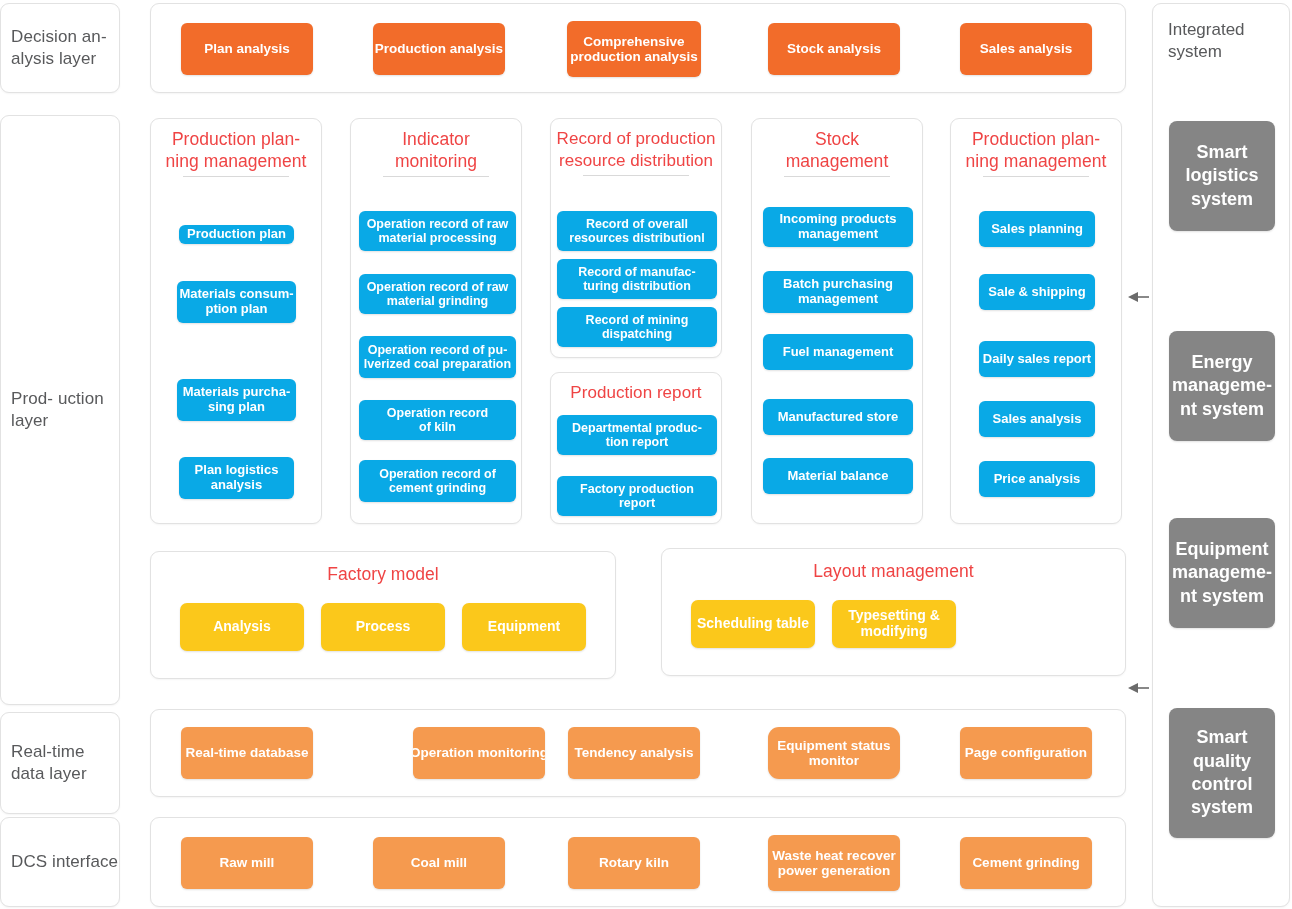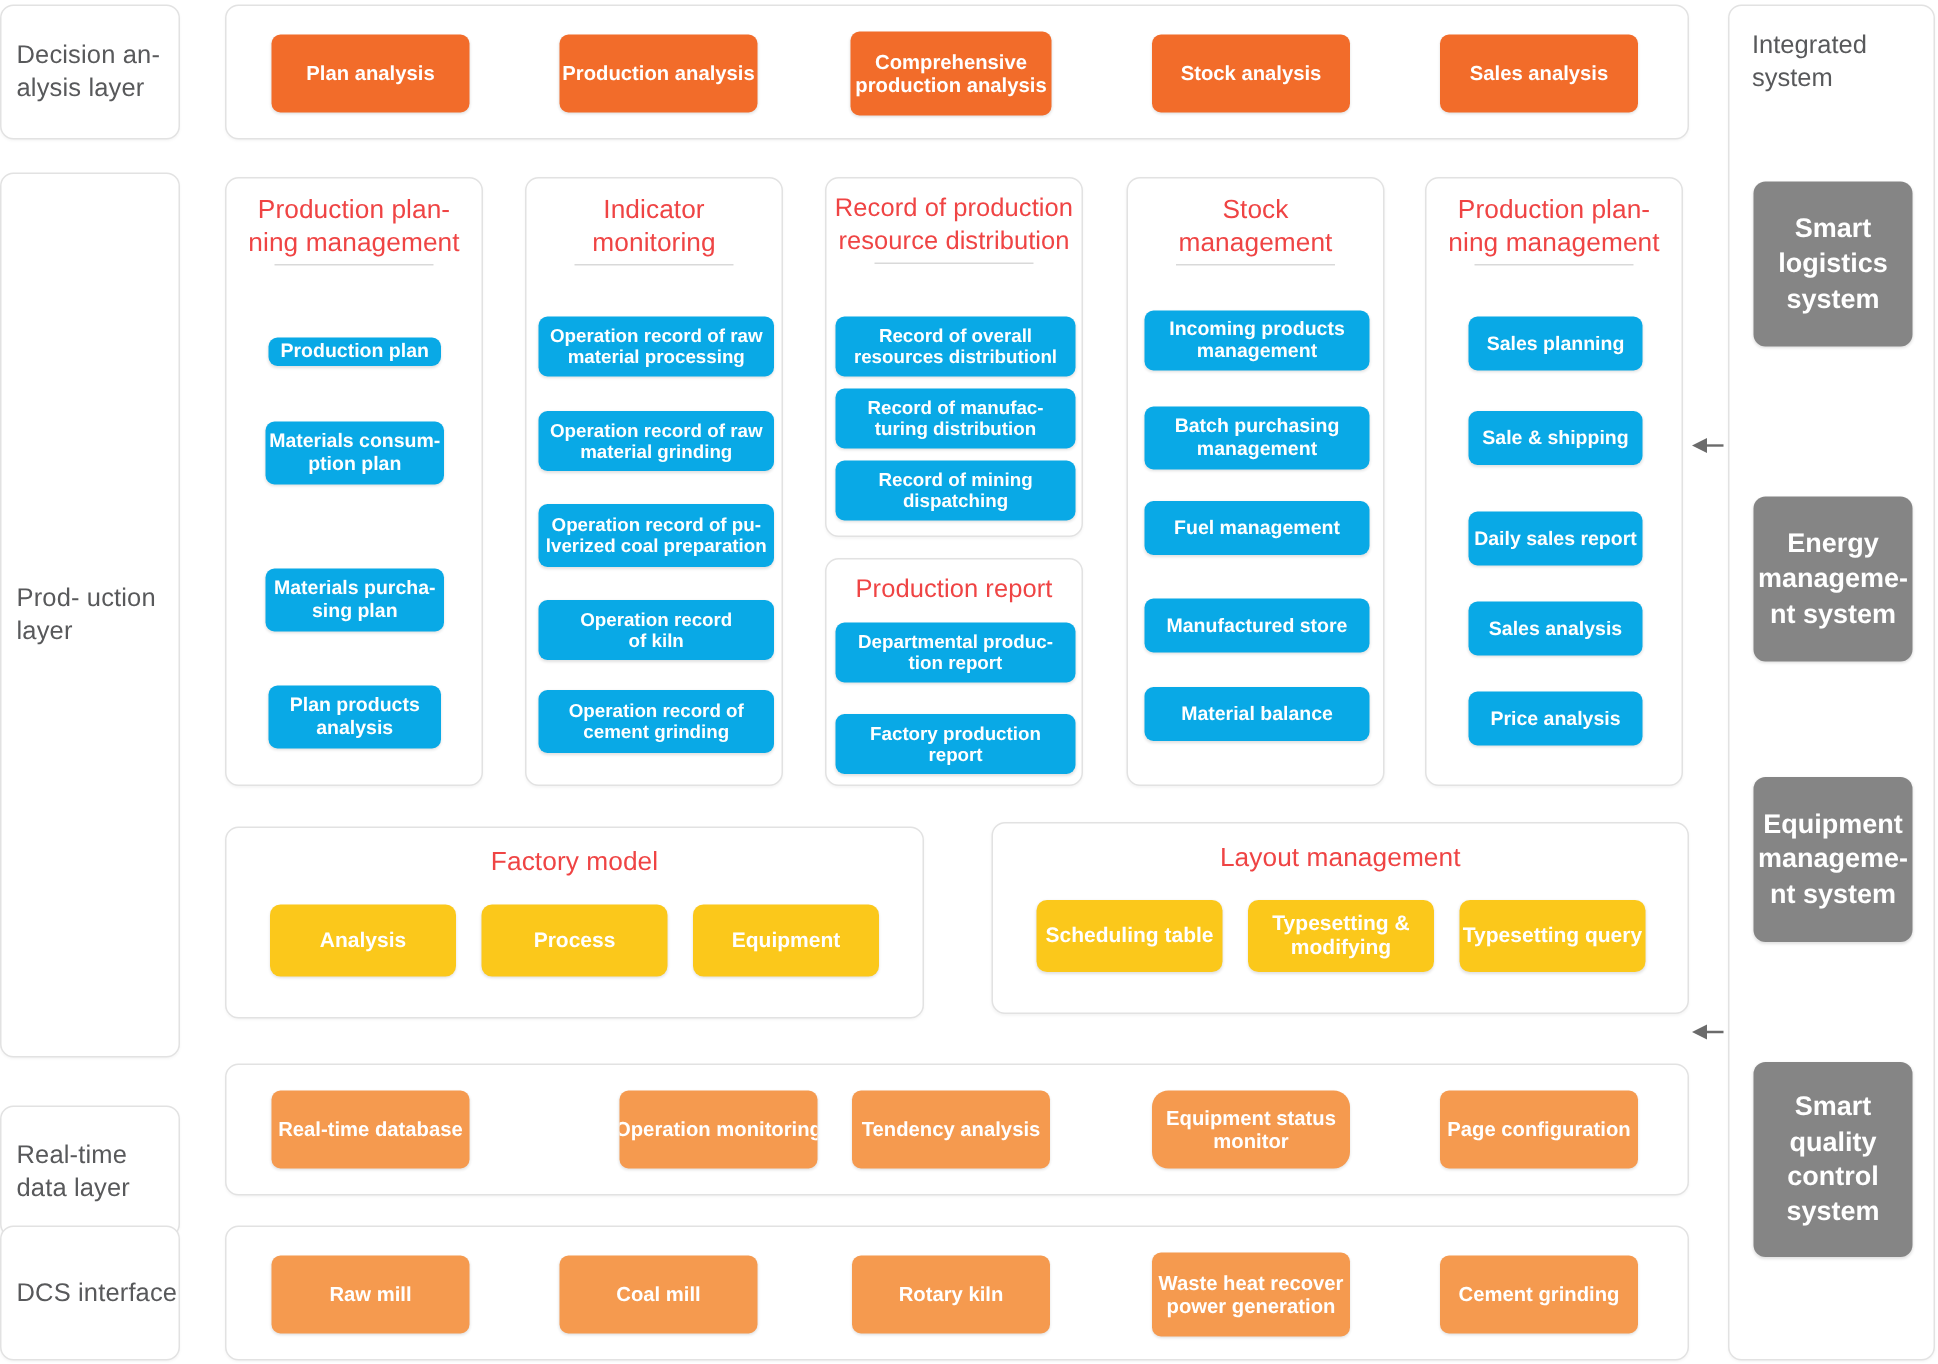--- a/index.html
+++ b/index.html
@@ -86,21 +86,21 @@
     <span>Decision an-
 alysis  layer</span>
   </div>
 
   <div class="panel layer-label center" style="left:0px; top:115px; width:120px; height:590px;">
     <span>Prod-
 uction
 layer</span>
   </div>
 
-  <div class="panel layer-label" style="left:0px; top:737px; width:120px; height:88px;">
+  <div class="panel layer-label" style="left:0px; top:712px; width:120px; height:102px;">
     <span>Real-time
 data layer</span>
   </div>
 
   <div class="panel layer-label" style="left:0px; top:817px; width:120px; height:90px;">
     <span>DCS
 interface</span>
   </div>
 
   <div class="panel" style="left:150px; top:3px; width:976px; height:90px;">
@@ -114,21 +114,21 @@
   <div class="panel" style="left:150px; top:118px; width:172px; height:406px;">
     <div class="group-title wrap" style="white-space:pre-line;">Production plan-
 ning management</div>
     <div class="title-rule"></div>
 
     <div class="chip blue" style="left:28px; top:106px; width:115px; height:19px;">Production plan</div>
     <div class="chip blue wrap" style="left:26px; top:162px; width:119px; height:42px; white-space:pre-line;">Materials consum-
 ption plan</div>
     <div class="chip blue wrap" style="left:26px; top:260px; width:119px; height:42px; white-space:pre-line;">Materials purcha-
 sing plan</div>
-    <div class="chip blue wrap" style="left:28px; top:338px; width:115px; height:42px; white-space:pre-line;">Plan products
+    <div class="chip blue wrap" style="left:28px; top:338px; width:115px; height:42px; white-space:pre-line;">Plan logistics
 analysis</div>
   </div>
 
   <div class="panel" style="left:350px; top:118px; width:172px; height:406px;">
     <div class="group-title" style="white-space:pre-line;">Indicator
 monitoring</div>
     <div class="title-rule"></div>
 
     <div class="chip blue wrap" style="left:8px; top:92px; width:157px; height:40px; font-size:12.5px;">Operation record of raw material processing</div>
     <div class="chip blue wrap" style="left:8px; top:155px; width:157px; height:40px; font-size:12.5px;">Operation record of raw material grinding</div>
@@ -194,21 +194,20 @@
     <div class="chip yellow" style="left:170px; top:51px; width:124px; height:48px;">Process</div>
     <div class="chip yellow" style="left:311px; top:51px; width:124px; height:48px;">Equipment</div>
   </div>
 
   <div class="panel" style="left:661px; top:548px; width:465px; height:128px;">
     <div class="group-title" style="font-size:17.5px; padding-top:11px;">Layout management</div>
 
     <div class="chip yellow" style="left:29px; top:51px; width:124px; height:48px;">Scheduling table</div>
     <div class="chip yellow wrap" style="left:170px; top:51px; width:124px; height:48px; white-space:pre-line; text-align:center;">Typesetting &amp;
 modifying</div>
-    <div class="chip yellow" style="left:311px; top:51px; width:124px; height:48px;">Typesetting query</div>
   </div>
 
   <div class="panel" style="left:150px; top:709px; width:976px; height:88px;">
     <div class="chip lorange" style="left:30px; top:17px; width:132px; height:52px;">Real-time database</div>
     <div class="chip lorange" style="left:222px; top:17px; width:132px; height:52px;margin-left:40px;">Operation monitoring</div>
     <div class="chip lorange" style="left:417px; top:17px; width:132px; height:52px;">Tendency analysis</div>
     <div class="chip lorange wrap" style="left:617px; top:17px; width:132px; height:52px; white-space:pre-line;border-radius:11px;">Equipment status
 monitor</div>
     <div class="chip lorange" style="left:809px; top:17px; width:132px; height:52px;">Page configuration</div>
   </div>

